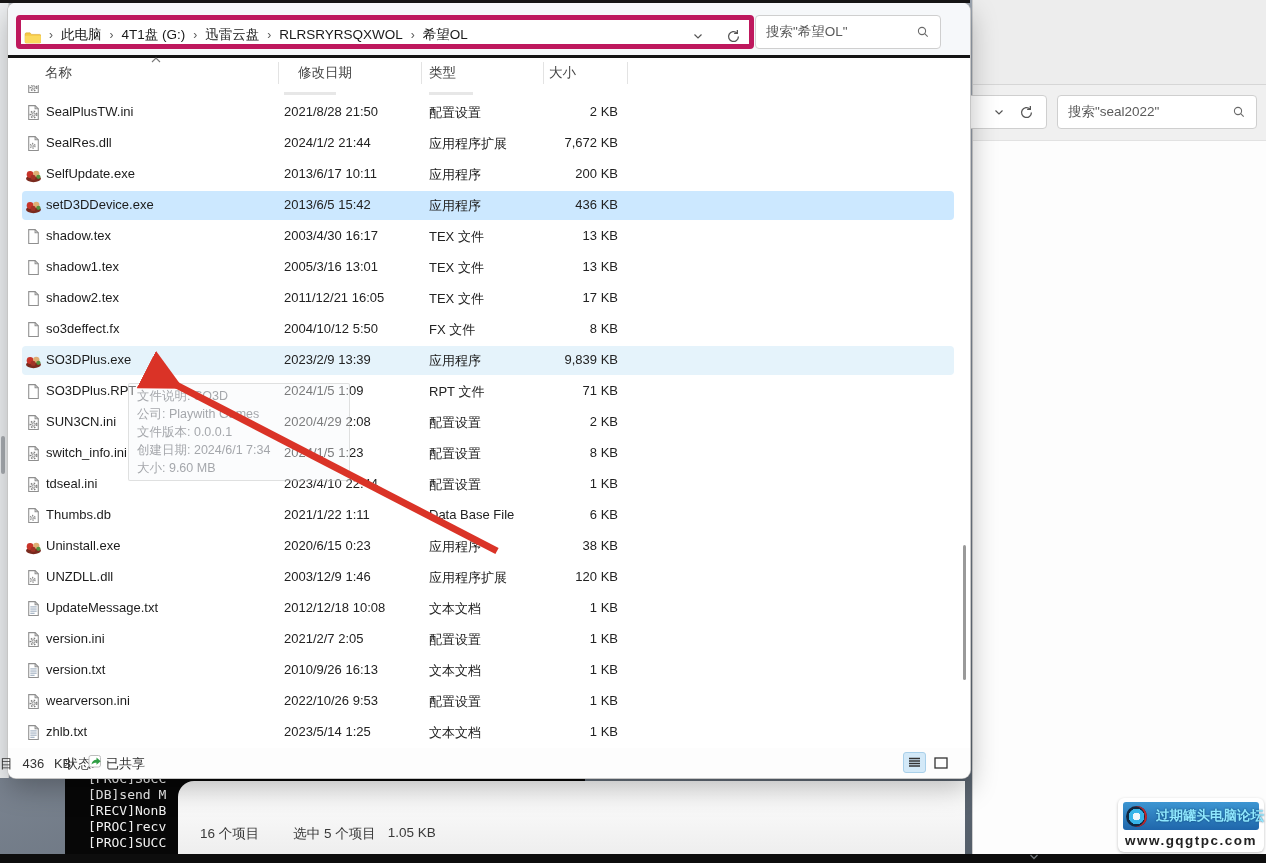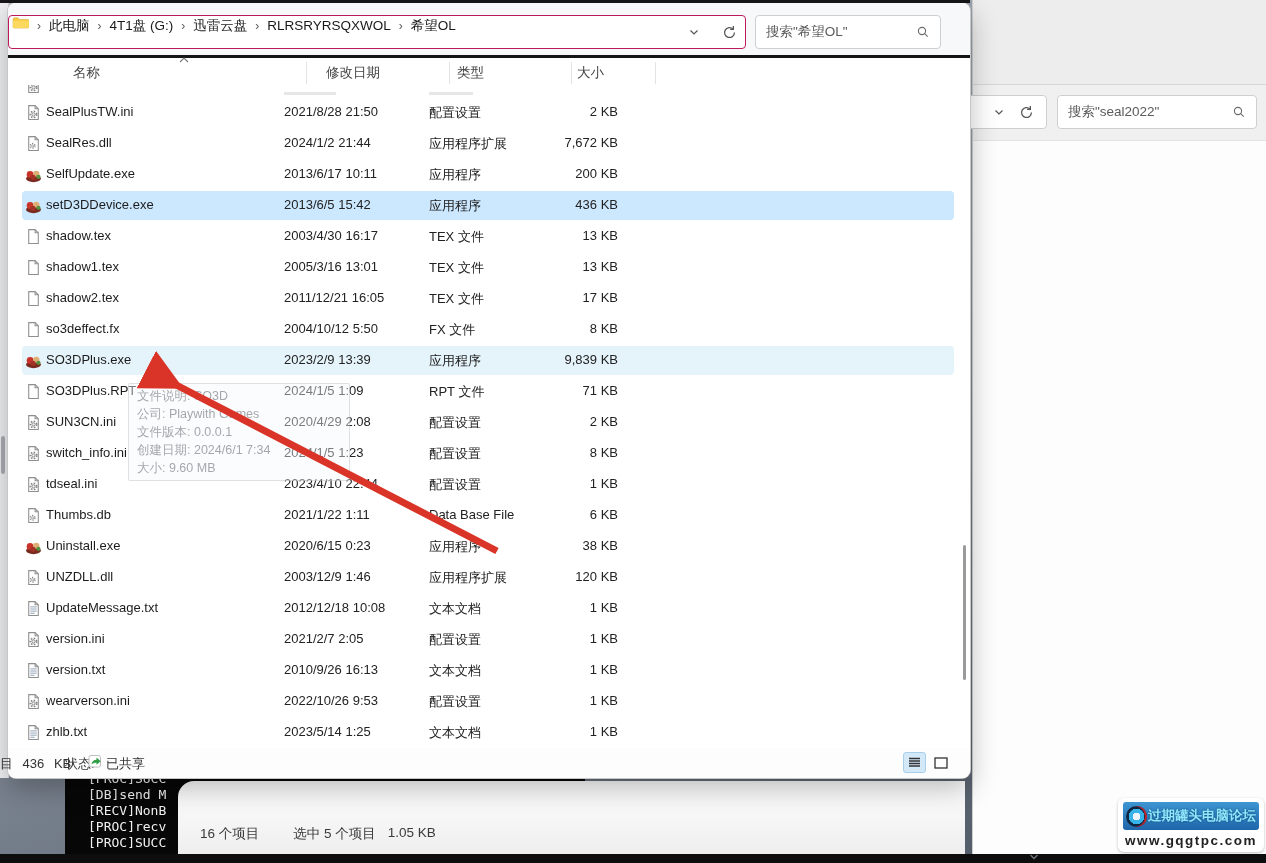--- a/index.html
+++ b/index.html
@@ -24,40 +24,40 @@
   
   .statuswin{position:absolute;left:178px;top:781px;width:787px;height:73px;background:linear-gradient(180deg,#ffffff,#eeeeee);border-top-left-radius:16px;z-index:4;}
   .statuswin .strow{position:absolute;left:22px;bottom:11px;font-size:13.5px;color:#3a3a3a;display:flex;gap:0;}
   .statuswin .strow .g1{margin-right:34px;}
   .statuswin .strow .g2{margin-right:12px;}
   
   .bottom-strip{position:absolute;left:0;right:0;top:854px;height:9px;background:#0d0d0d;z-index:6;}
   .strip-chev{position:absolute;left:1028px;top:-2px;width:12px;height:10px;opacity:.8;}
   
   .logo{position:absolute;left:1118px;top:798px;width:146px;height:54px;background:#fff;border-radius:6px;z-index:7;box-shadow:0 1px 3px rgba(0,0,0,.25);}
-  .logo .banner{margin:4px 5px 0 5px;height:28px;border-radius:3px;background:linear-gradient(180deg,#3d96d2,#1f66ab);display:flex;align-items:center;padding-left:3px;box-sizing:border-box;gap:1px;}
+  .logo .banner{margin:4px 5px 0 5px;height:28px;border-radius:3px;background:linear-gradient(180deg,#3d96d2,#1f66ab);display:flex;align-items:center;padding-left:3px;box-sizing:border-box;gap:9px;}
   .logo .ring{width:21px;height:21px;border-radius:50%;flex:0 0 auto;
      background:radial-gradient(circle at 50% 50%, #eef6fb 0 26%, #36b3e8 27% 52%, #102741 53% 100%);
      box-shadow:-2px 0 0 0 #c0272d inset;}
   .logo .btitle{color:#8fe8ff;font-weight:bold;font-size:13.5px;white-space:nowrap;text-shadow:0 0 2px #0b3f66;}
   .logo .url{text-align:center;font-size:13.5px;font-weight:bold;color:#222;letter-spacing:1.5px;margin-top:3px;}
   
   .win-front{position:absolute;left:8px;top:3px;width:962px;height:775px;background:#fff;border-radius:8px;z-index:8;
     box-shadow:0 0 0 1px #c6c6c6,0 10px 28px rgba(0,0,0,.28);}
   .top-strip{position:absolute;left:0;top:0;width:970px;height:3px;background:#151515;z-index:9;}
   .addr-area{position:absolute;left:0;top:0;right:0;height:52px;background:#f6f8fa;border-radius:8px 8px 0 0;}
-  .breadcrumb-box{position:absolute;left:0;top:12px;width:738px;height:34px;background:#fff;border:1px solid #be185d;border-radius:4px;box-sizing:border-box;display:flex;align-items:flex-start;padding-left:2px;}
+  .breadcrumb-box{position:absolute;left:8px;top:12px;width:738px;height:34px;background:#fff;border:5px solid #be185d;border-radius:4px;box-sizing:border-box;display:flex;align-items:flex-end;padding-left:2px;}
   .crumb-item{font-size:13.5px;color:#191919;white-space:nowrap;cursor:default;}
   .crumb-sep{font-size:12px;color:#5a5a5a;padding:0 8px;}
   .addr-icons{position:absolute;right:8px;top:0;height:32px;display:flex;align-items:center;gap:22px;}
   .folder-glyph{width:17px;height:13px;margin:0 0 0 1px;flex:0 0 auto;}
   .sb1{left:747px;top:12px;width:186px;height:34px;}
   .blackline{position:absolute;left:0;top:52px;right:0;height:3px;background:#141414;}
   
-  .cols-header{position:absolute;left:0;top:55px;right:10px;height:30px;background:#fff;font-size:13.5px;color:#454545;margin-left:28px;}
+  .cols-header{position:absolute;left:0;top:55px;right:10px;height:30px;background:#fff;font-size:13.5px;color:#454545;}
   .hc{position:absolute;top:6px;cursor:default;}
   .h-name{left:37px;} .h-date{left:290px;} .h-type{left:421px;} .h-size{left:541px;}
   .hsep{position:absolute;top:4px;width:1px;height:22px;background:#e3e3e3;}
   .hs1{left:270px;} .hs2{left:413px;} .hs3{left:535px;} .hs4{left:619px;}
   .sort-caret{position:absolute;left:142px;top:-2px;width:12px;height:8px;}
   
   .clipped-row{position:absolute;left:0;top:82px;right:10px;height:12px;overflow:hidden;}
   .clipped-row .ficon{position:absolute;left:17px;top:-8px;}
   .frag{position:absolute;top:7px;height:3px;background:#cfcfcf;opacity:.5;}
   .fr1{left:276px;width:52px;} .fr2{left:421px;width:44px;}

